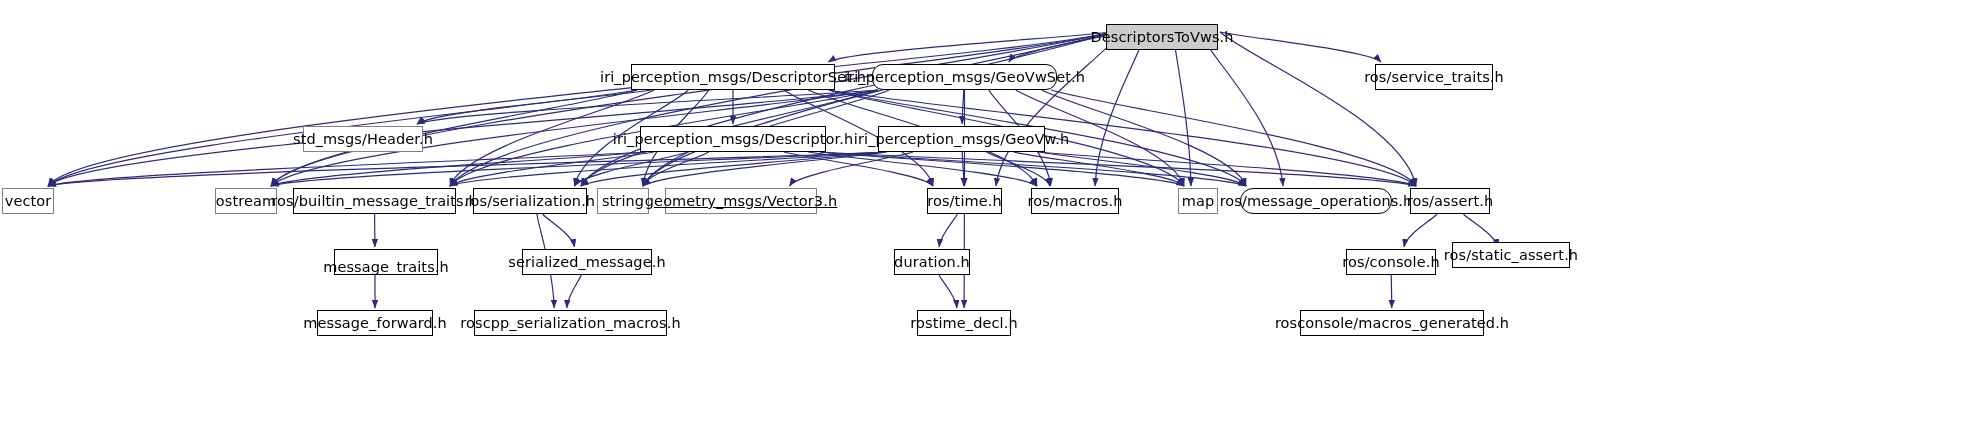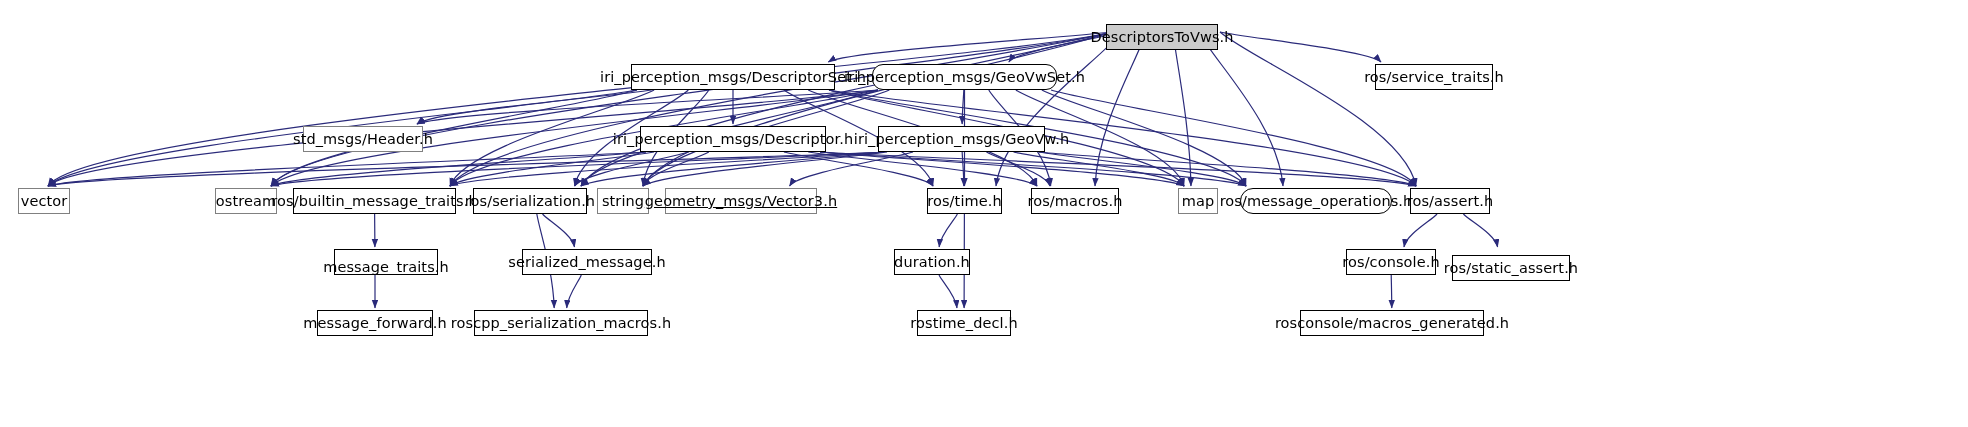--- a/index.html
+++ b/index.html
@@ -111,21 +111,21 @@
       </div>
       <div class="node external" style="left: 303px; top: 126px; width: 120px; height: 26px; justify-content: center;">
         <span class="lbl">std_msgs/Header.h</span>
       </div>
       <div class="node internal" style="left: 640px; top: 126px; width: 186px; height: 26px;">
         <span class="lbl">iri_perception_msgs/Descriptor.h</span>
       </div>
       <div class="node internal" style="left: 878px; top: 126px; width: 167px; height: 26px;">
         <span class="lbl">iri_perception_msgs/GeoVw.h</span>
       </div>
-      <div class="node external" style="left: 18px; top: 188px; width: 52px; height: 26px;">
+      <div class="node external" style="left: 2px; top: 188px; width: 52px; height: 26px;">
         <span class="lbl">vector</span>
       </div>
       <div class="node external" style="left: 215px; top: 188px; width: 62px; height: 26px;">
         <span class="lbl">ostream</span>
       </div>
       <div class="node internal" style="left: 293px; top: 188px; width: 163px; height: 26px;">
         <span class="lbl">ros/builtin_message_traits.h</span>
       </div>
       <div class="node internal" style="left: 473px; top: 188px; width: 114px; height: 26px;">
         <span class="lbl">ros/serialization.h</span>
@@ -156,27 +156,27 @@
       </div>
       <div class="node internal" style="left: 522px; top: 249px; width: 130px; height: 26px;">
         <span class="lbl">serialized_message.h</span>
       </div>
       <div class="node internal" style="left: 894px; top: 249px; width: 76px; height: 26px;">
         <span class="lbl">duration.h</span>
       </div>
       <div class="node internal" style="left: 1346px; top: 249px; width: 90px; height: 26px;">
         <span class="lbl">ros/console.h</span>
       </div>
-      <div class="node internal" style="left: 1452px; top: 255px; width: 118px; height: 26px;">
+      <div class="node internal" style="left: 1452px; top: 242px; width: 118px; height: 26px;">
         <span class="lbl">ros/static_assert.h</span>
       </div>
       <div class="node internal" style="left: 317px; top: 310px; width: 116px; height: 26px;">
         <span class="lbl">message_forward.h</span>
       </div>
-      <div class="node internal" style="left: 474px; top: 310px; width: 174px; height: 26px;">
+      <div class="node internal" style="left: 474px; top: 310px; width: 193px; height: 26px;">
         <span class="lbl">roscpp_serialization_macros.h</span>
       </div>
       <div class="node internal" style="left: 917px; top: 310px; width: 94px; height: 26px;">
         <span class="lbl">rostime_decl.h</span>
       </div>
       <div class="node internal" style="left: 1300px; top: 310px; width: 184px; height: 26px;">
         <span class="lbl">rosconsole/macros_generated.h</span>
       </div>
     </div>
 </div>

